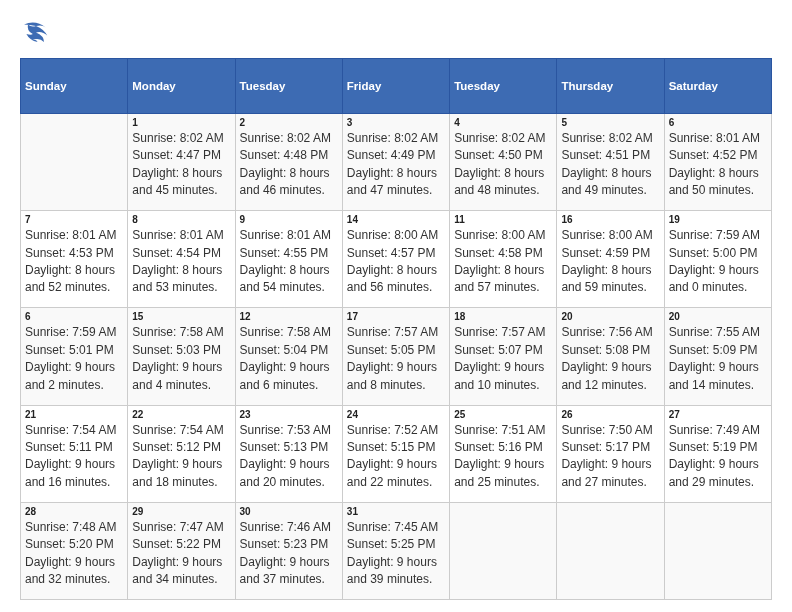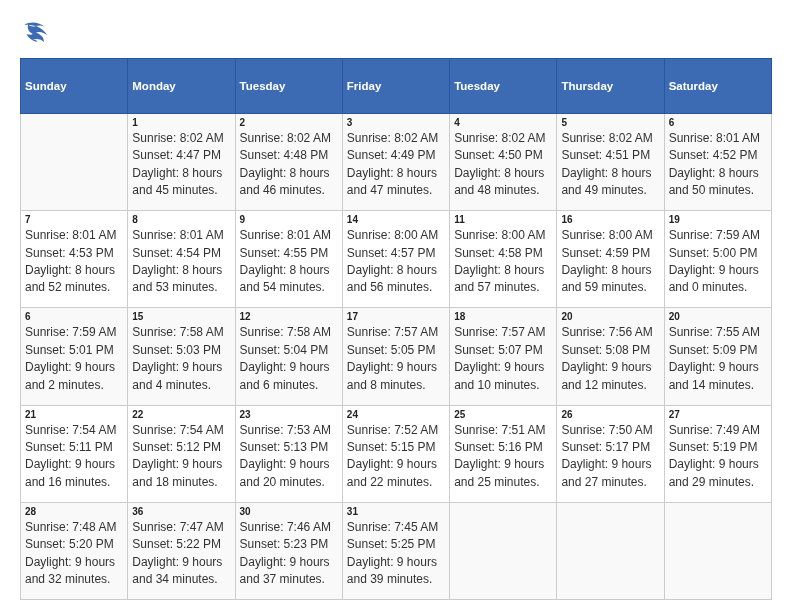--- a/index.html
+++ b/index.html
@@ -247,21 +247,21 @@
             <span class="day-number">27</span>
             <div class="day-info">Sunrise: 7:49 AM<br>Sunset: 5:19 PM<br>Daylight: 9 hours<br>and 29 minutes.</div>
           </td>
         </tr>
         <tr>
           <td>
             <span class="day-number">28</span>
             <div class="day-info">Sunrise: 7:48 AM<br>Sunset: 5:20 PM<br>Daylight: 9 hours<br>and 32 minutes.</div>
           </td>
           <td>
-            <span class="day-number">36</span>
+            <span class="day-number">29</span>
             <div class="day-info">Sunrise: 7:47 AM<br>Sunset: 5:22 PM<br>Daylight: 9 hours<br>and 34 minutes.</div>
           </td>
           <td>
             <span class="day-number">30</span>
             <div class="day-info">Sunrise: 7:46 AM<br>Sunset: 5:23 PM<br>Daylight: 9 hours<br>and 37 minutes.</div>
           </td>
           <td>
             <span class="day-number">31</span>
             <div class="day-info">Sunrise: 7:45 AM<br>Sunset: 5:25 PM<br>Daylight: 9 hours<br>and 39 minutes.</div>
           </td>

